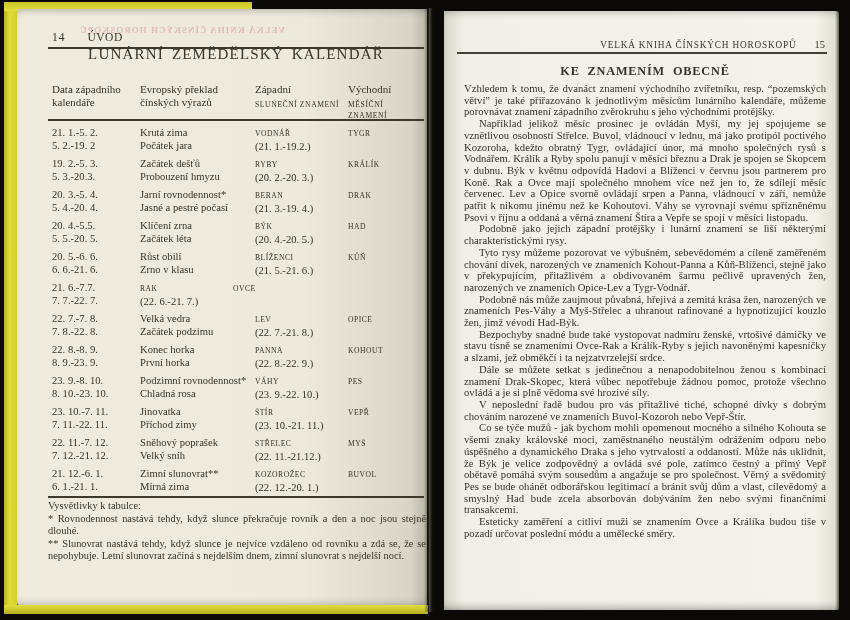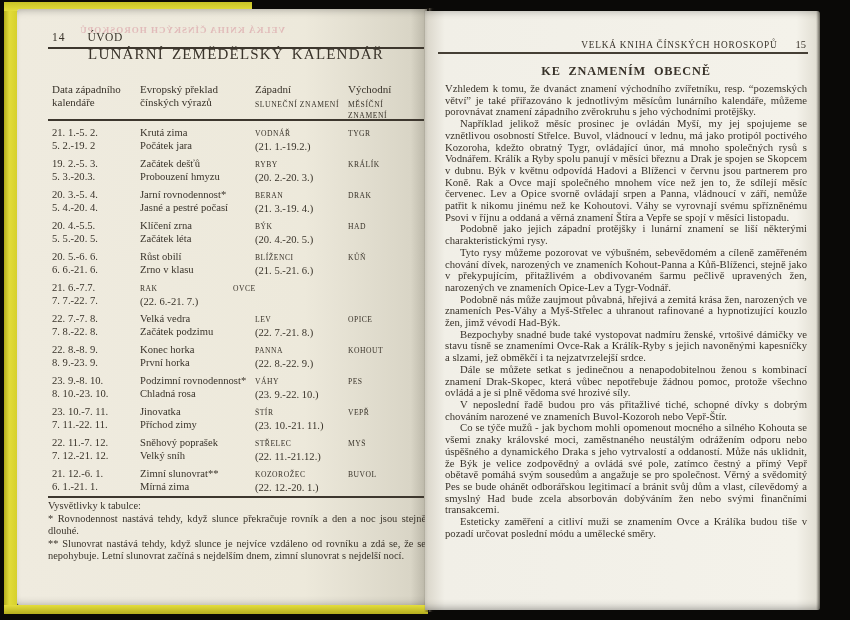--- a/index.html
+++ b/index.html
@@ -11,21 +11,21 @@
   .cover-left{left:4px;top:3px;width:13px;height:610px;}
   .cover-top{left:4px;top:2px;width:248px;height:9px;background:linear-gradient(to bottom,#c8c226,#e4de3d);}
   .cover-bottom{left:4px;top:605px;width:424px;height:9px;background:linear-gradient(to bottom,#e4de3d,#b5ae1e);}
 
   
   .page{position:absolute;box-sizing:border-box;}
   .page-left{left:17px;top:9px;width:410px;height:596px;
     background:linear-gradient(to right,#efebdf 0%,#ede9db 70%,#d9d5c6 96%,#b9b5a6 100%),#ede9db;
     background-blend-mode:normal;border-radius:3px 0 0 2px;
     box-shadow:inset 0 6px 8px -6px rgba(0,0,0,.35), inset 0 -6px 8px -6px rgba(0,0,0,.3);}
-  .page-right{left:425px;top:11px;width:395px;height:599px;
+  .page-right{left:444px;top:11px;width:395px;height:599px;
     background:linear-gradient(to right,#d8d4c8 0%,#f1efe7 5%,#f4f2ea 94%,#e2dfd4 99%,#6a675e 100%);
     border-radius:0 3px 2px 0;
     box-shadow:inset 0 6px 8px -6px rgba(0,0,0,.3), inset 0 -8px 10px -7px rgba(0,0,0,.4);}
   .gutter{position:absolute;left:424px;top:8px;width:10px;height:604px;
     background:linear-gradient(to right,rgba(40,35,28,0) 0%,rgba(40,35,28,.55) 45%,#4a453c 55%,rgba(40,35,28,.25) 80%,rgba(40,35,28,0) 100%);}
 
   
   .lp-header{position:absolute;left:35px;top:22px;font-size:11.5px;letter-spacing:.5px;font-variant:small-caps;}
   .lp-header .pnum{margin-right:22px;letter-spacing:1px;}
   .show-through{position:absolute;left:78px;top:16px;width:190px;font-size:9px;letter-spacing:1px;

